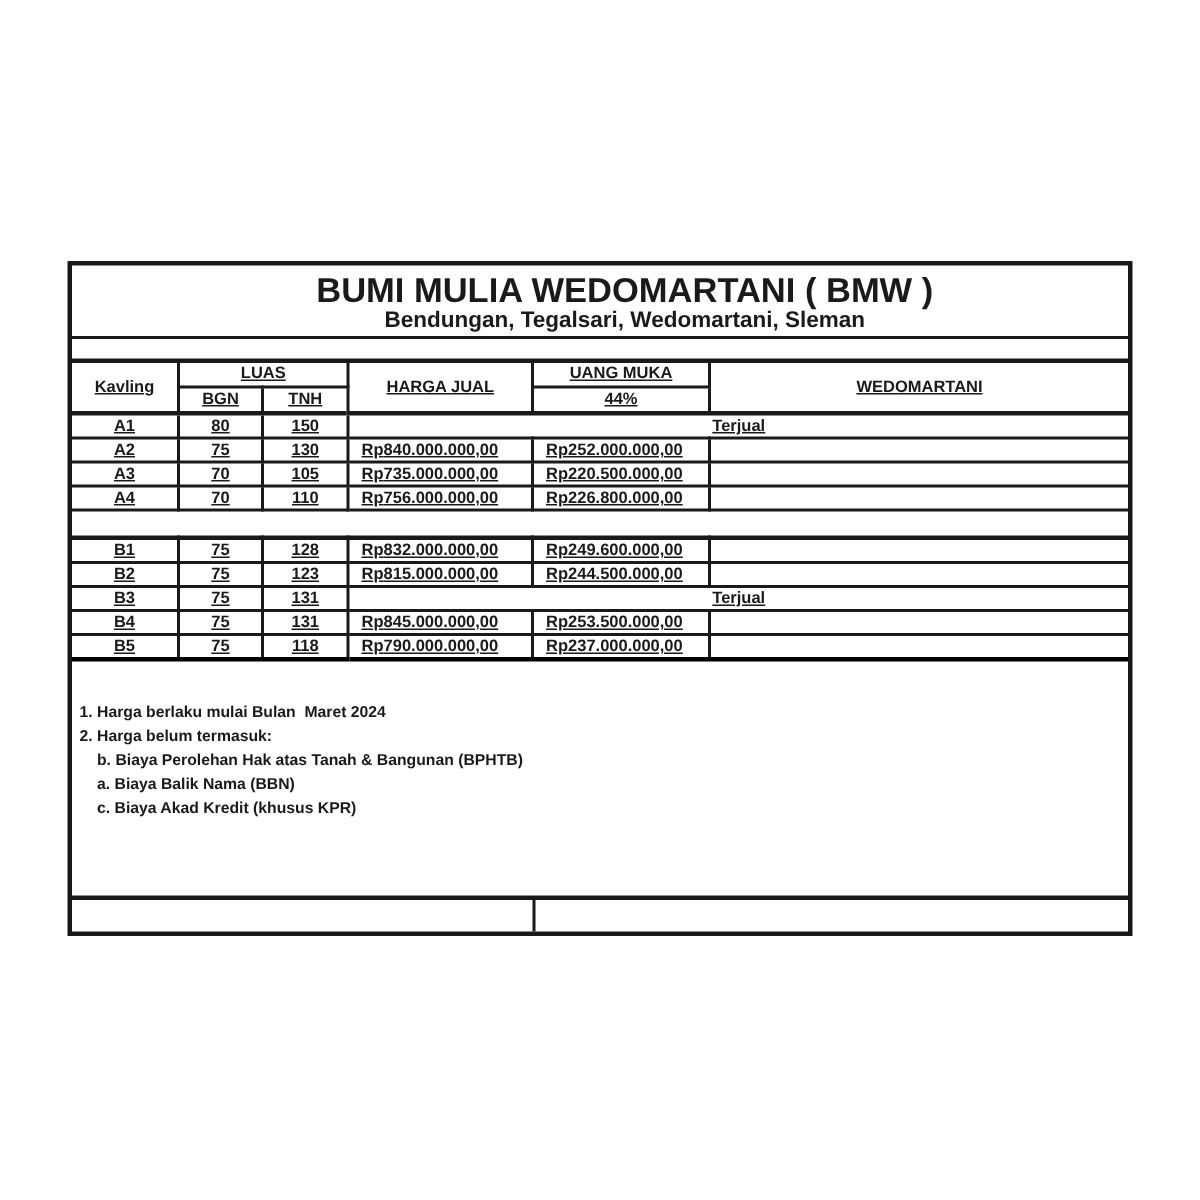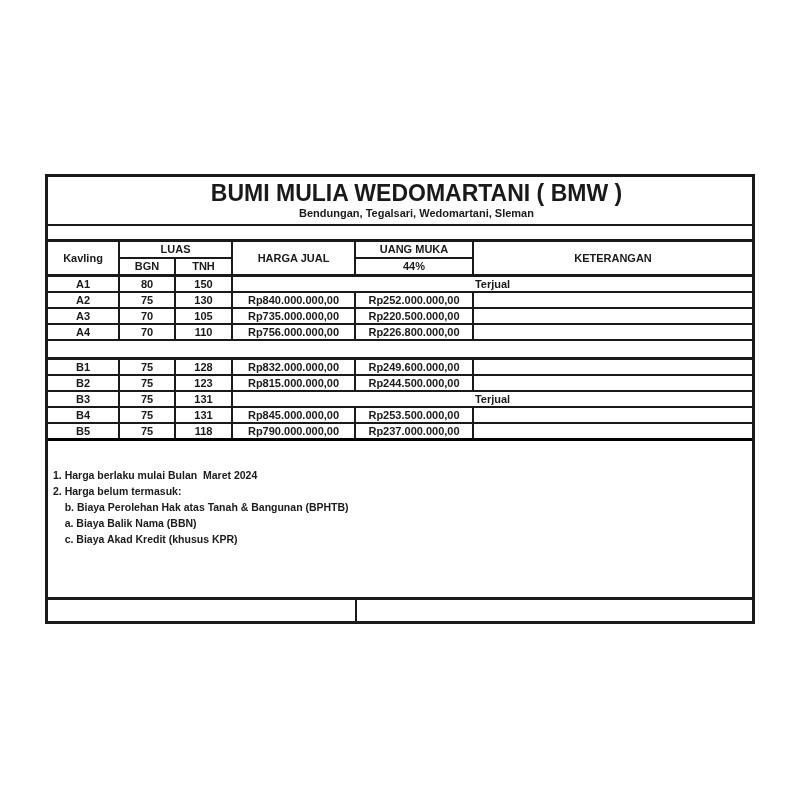--- a/index.html
+++ b/index.html
@@ -34,35 +34,36 @@
     align-items: center;
     gap: 1px;
   }
   .title {
     font-size: 23px;
     font-weight: bold;
     line-height: 25px;
     white-space: nowrap;
   }
   .subtitle {
-    font-size: 11px;
+    font-size: 15px;
     font-weight: bold;
     line-height: 13px;
     white-space: nowrap;
   }
   
   .gap-band {
     height: 13px;
     border-bottom: 3px solid #1a1a1a;
   }
   
   table.price-table {
     width: 100%;
     border-collapse: collapse;
     table-layout: fixed;
+    text-decoration: underline;
   }
   .price-table th, .price-table td {
     border: 2px solid #1a1a1a;
     font-size: 11px;
     font-weight: bold;
     text-align: center;
     vertical-align: middle;
     padding: 1px 0;
     line-height: 12px;
     height: 12px;
@@ -78,21 +79,21 @@
   .price-table tbody tr:last-child td { border-bottom: 3px solid #000000; }
   .price-table tr.gap-row td {
     height: 14px;
     border-left: none;
     border-right: none;
     border-top: 2px solid #1a1a1a;
     border-bottom: 3px solid #1a1a1a;
   }
   .price-table td.price .pr {
     display: flex;
-    justify-content: center;
+    justify-content: flex-start;
     padding: 0 8px;
     line-height: 12px;
   }
   
   .notes {
     box-sizing: border-box;
     height: 159px;
     border-bottom: 3px solid #1a1a1a;
     padding: 26px 6px 0 5px;
   }
@@ -132,21 +133,21 @@
         <col style="width:123px">
         <col style="width:118px">
         <col>
       </colgroup>
       <thead>
         <tr>
           <th rowspan="2">Kavling</th>
           <th colspan="2">LUAS</th>
           <th rowspan="2">HARGA JUAL</th>
           <th>UANG MUKA</th>
-          <th rowspan="2">KETERANGAN</th>
+          <th rowspan="2">WEDOMARTANI</th>
         </tr>
         <tr>
           <th>BGN</th>
           <th>TNH</th>
           <th>44%</th>
         </tr>
       </thead>
       <tbody id="rows">
           <tr>
             <td>A1</td>

